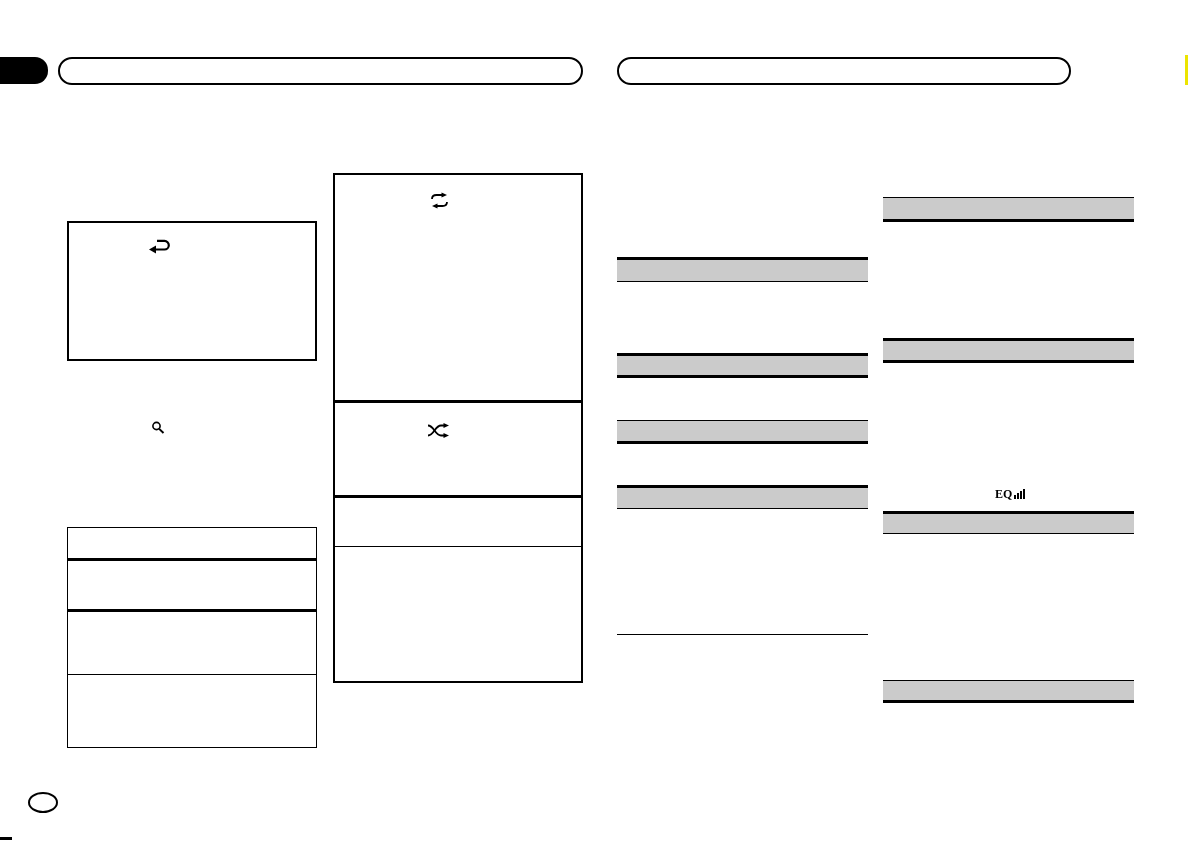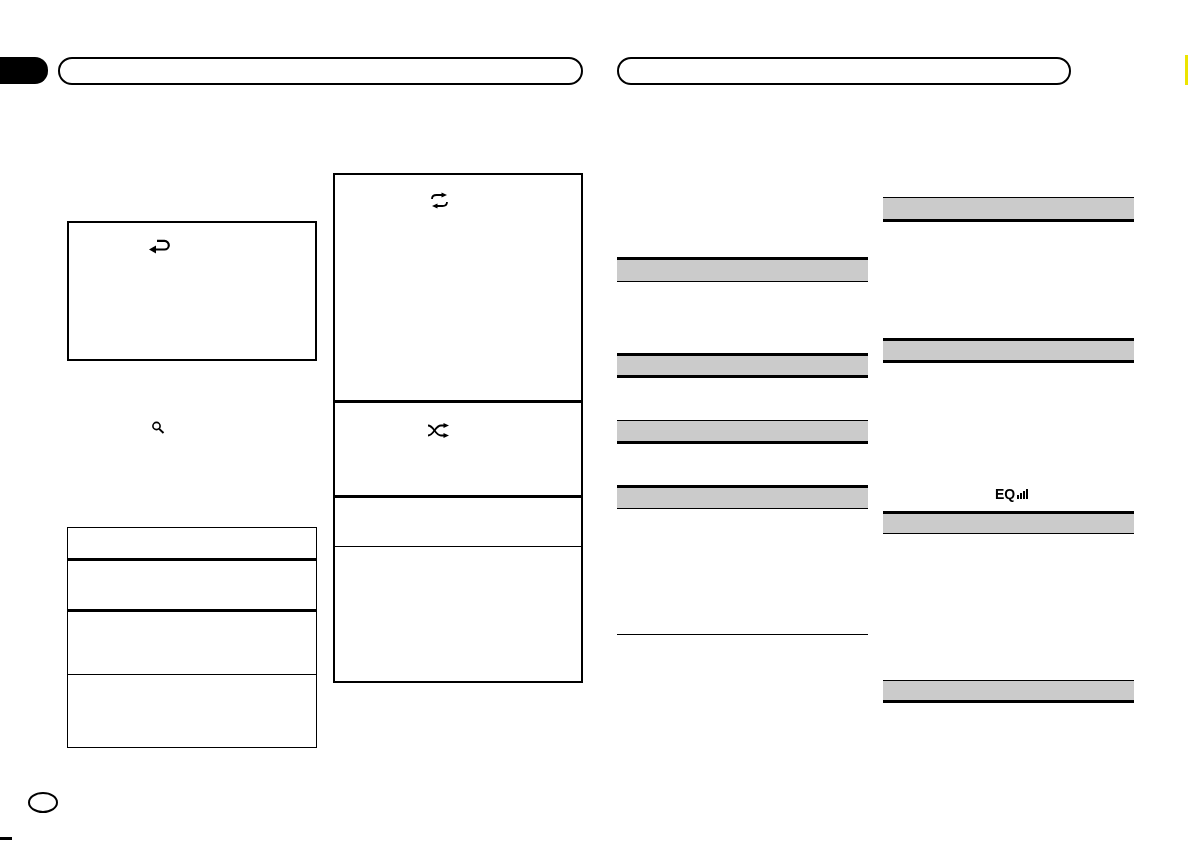--- a/index.html
+++ b/index.html
@@ -31,21 +31,21 @@
 
   
   .gray-bar{position:absolute;width:251px;background:#cbcbcb;border-top:0 solid #000;border-bottom:0 solid #000;}
   .c3{left:617px;} .c4{left:883px;}
   .bt3{border-top-width:3px;} .bt1{border-top-width:1.5px;}
   .bb3{border-bottom-width:3px;} .bb1{border-bottom-width:1.5px;}
   .rule-line{position:absolute;left:617px;top:634px;width:251px;height:0;border-top:1.5px solid #000;}
 
   
   .eq-indicator{position:absolute;left:995px;top:487px;display:flex;align-items:flex-end;gap:1px;height:12px;}
-  .eq-indicator .eq-text{font-size:14px;font-weight:bold;line-height:10px;letter-spacing:0;}
+  .eq-indicator .eq-text{font-size:12px;font-weight:bold;line-height:10px;letter-spacing:0;font-family:Liberation Serif, serif;}
   .eq-bars{display:flex;align-items:flex-end;gap:1px;margin-left:1px;}
   .eq-bars i{display:block;width:2px;background:#000;}
 
   
   .page-badge{position:absolute;left:28px;top:792px;width:30px;height:21px;border:2px solid #000;
               border-radius:50%;background:#fff;}
   .corner-mark{position:absolute;left:0;top:837px;width:12px;height:3px;background:#000;}
 
   svg{display:block;}
 </style>

